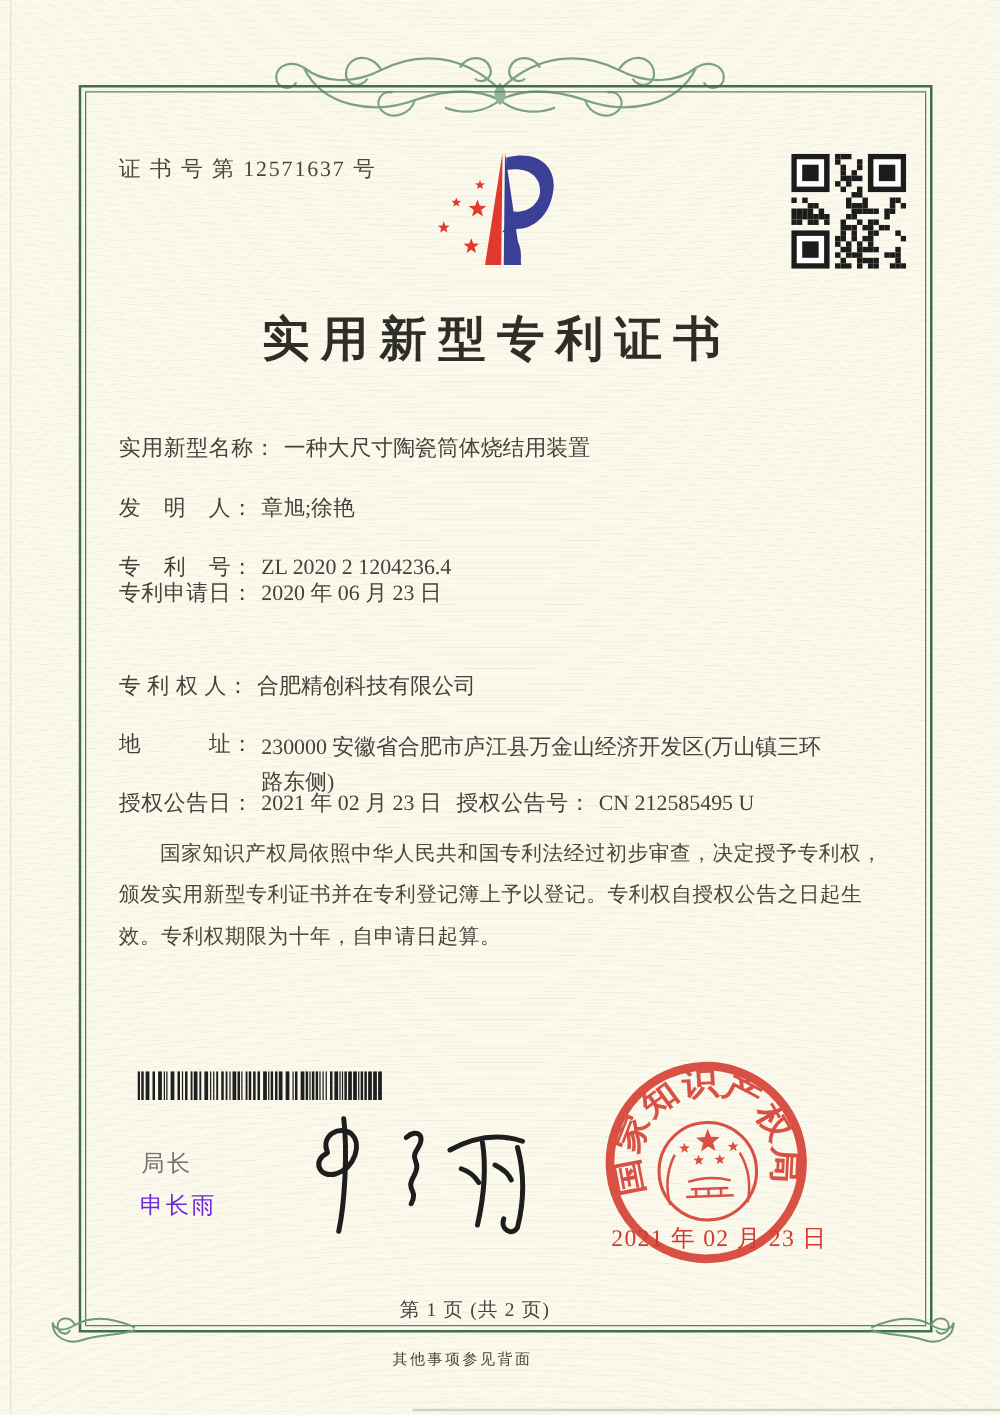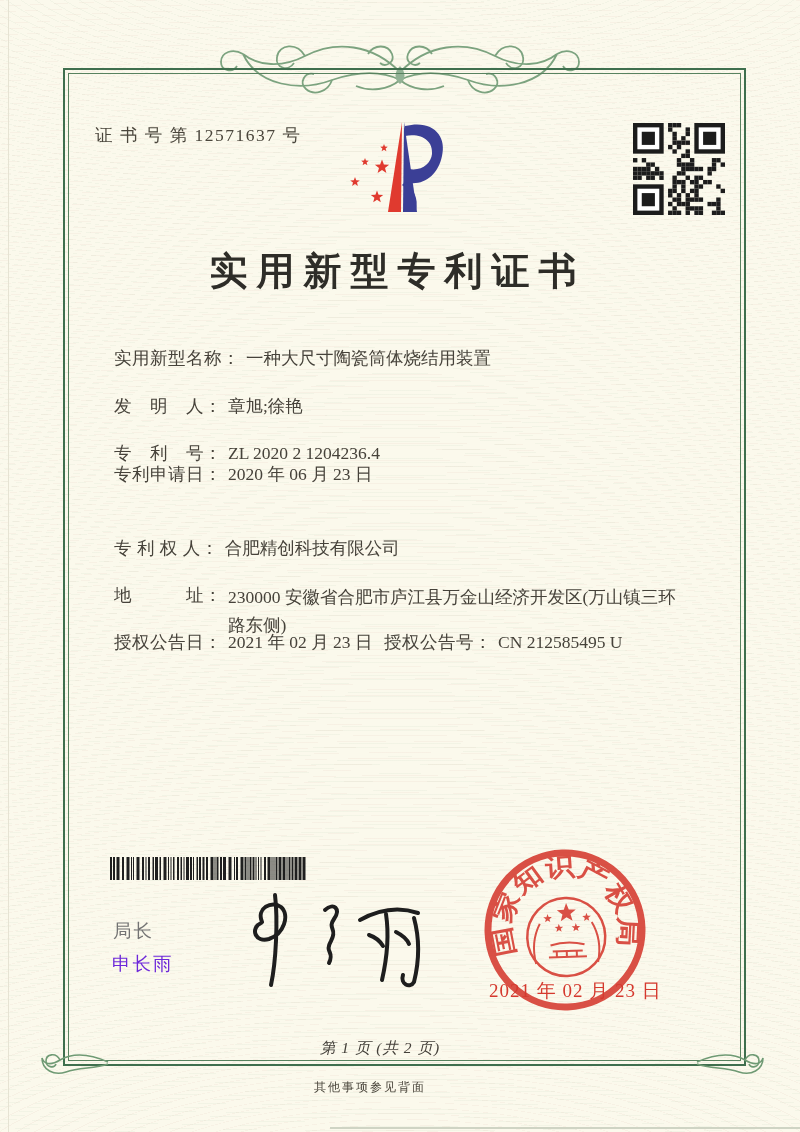--- a/index.html
+++ b/index.html
@@ -13,30 +13,30 @@
     color:#45413a;
   }
   .abs{position:absolute;}
   
   .frame-outer{left:63px;top:68px;width:679px;height:994px;border:2px solid #3f6f4e;}
   .frame-inner{position:absolute;left:3px;top:3px;right:3px;bottom:3px;border:1px solid #58825f;}
   .certno{left:95px;top:123px;font-size:17.5px;letter-spacing:1.5px;color:#4a463c;}
   .title{left:0;top:246px;width:795px;text-align:center;font-size:38px;font-weight:bold;
          letter-spacing:9px;color:#2e2d28;}
   .row{position:absolute;left:95px;font-size:17.5px;color:#46423a;white-space:nowrap;}
-  .row .lbl{letter-spacing:.5px;margin-left:19px;}
+  .row .lbl{letter-spacing:.5px;}
   .row .val{margin-left:6px;}
   .row .val.wrap{display:inline-block;white-space:normal;width:452px;vertical-align:top;line-height:1.62;}
   .pub2{position:absolute;left:270px;top:0;}
   .paras{left:95px;top:666px;width:622px;font-size:16.5px;line-height:33px;color:#4a463c;letter-spacing:.5px;}
   .paras p{margin:0;text-indent:2em;}
   .sig-title{left:113px;top:918px;font-size:18.5px;letter-spacing:2px;color:#737373;}
   .sig-name{left:112px;top:951px;font-size:18.5px;letter-spacing:2px;color:#6d28d9;}
   .seal-date{left:489px;top:978px;font-size:19px;color:#d5392e;letter-spacing:1px;white-space:nowrap;z-index:6;}
-  .page-ind{left:0;top:1038px;width:760px;text-align:center;font-size:15.5px;color:#44403a;letter-spacing:1px;font-style:italic;}
+  .page-ind{left:0;top:1038px;width:760px;text-align:center;font-size:15.5px;color:#44403a;letter-spacing:1px;}
   .back-note{left:314px;top:1079px;font-size:12px;color:#4a463c;letter-spacing:2px;}
   .edge-left{left:8px;top:0;width:1px;height:1132px;background:#e6e3d3;}
   .edge-bottom{left:330px;top:1127px;width:470px;height:2px;background:#cfd4c4;}
   svg{display:block;}
 </style>
 </head>
 <body>
 
 <div class="abs edge-left"></div>
 <div class="abs edge-bottom"></div>
@@ -241,20 +241,21 @@
   <span class="lbl">地　　　址：</span><span class="val wrap">230000 安徽省合肥市庐江县万金山经济开发区(万山镇三环路东侧)</span>
 </div>
 <div class="row" style="top:630px">
   <span class="lbl">授权公告日：</span><span class="val">2021 年 02 月 23 日</span>
   <span class="pub2">
     <span class="lbl">授权公告号：</span><span class="val">CN 212585495 U</span>
   </span>
 </div>
 
 <div class="abs paras">
+  <p>国家知识产权局依照中华人民共和国专利法经过初步审查，决定授予专利权，颁发实用新型专利证书并在专利登记簿上予以登记。专利权自授权公告之日起生效。专利权期限为十年，自申请日起算。</p>
 </div>
 
 <svg id="barcode-svg" class="abs" style="left:110px;top:857px;" width="198" height="23" viewBox="0 0 198 23">
     <g fill="#1f1f1f">
       <rect x="0.0" y="0" width="2" height="23"></rect>
       <rect x="3.0" y="0" width="2" height="23"></rect>
       <rect x="6.5" y="0" width="3" height="23"></rect>
       <rect x="12.0" y="0" width="2" height="23"></rect>
       <rect x="16.5" y="0" width="3" height="23"></rect>
       <rect x="21.0" y="0" width="1" height="23"></rect>

